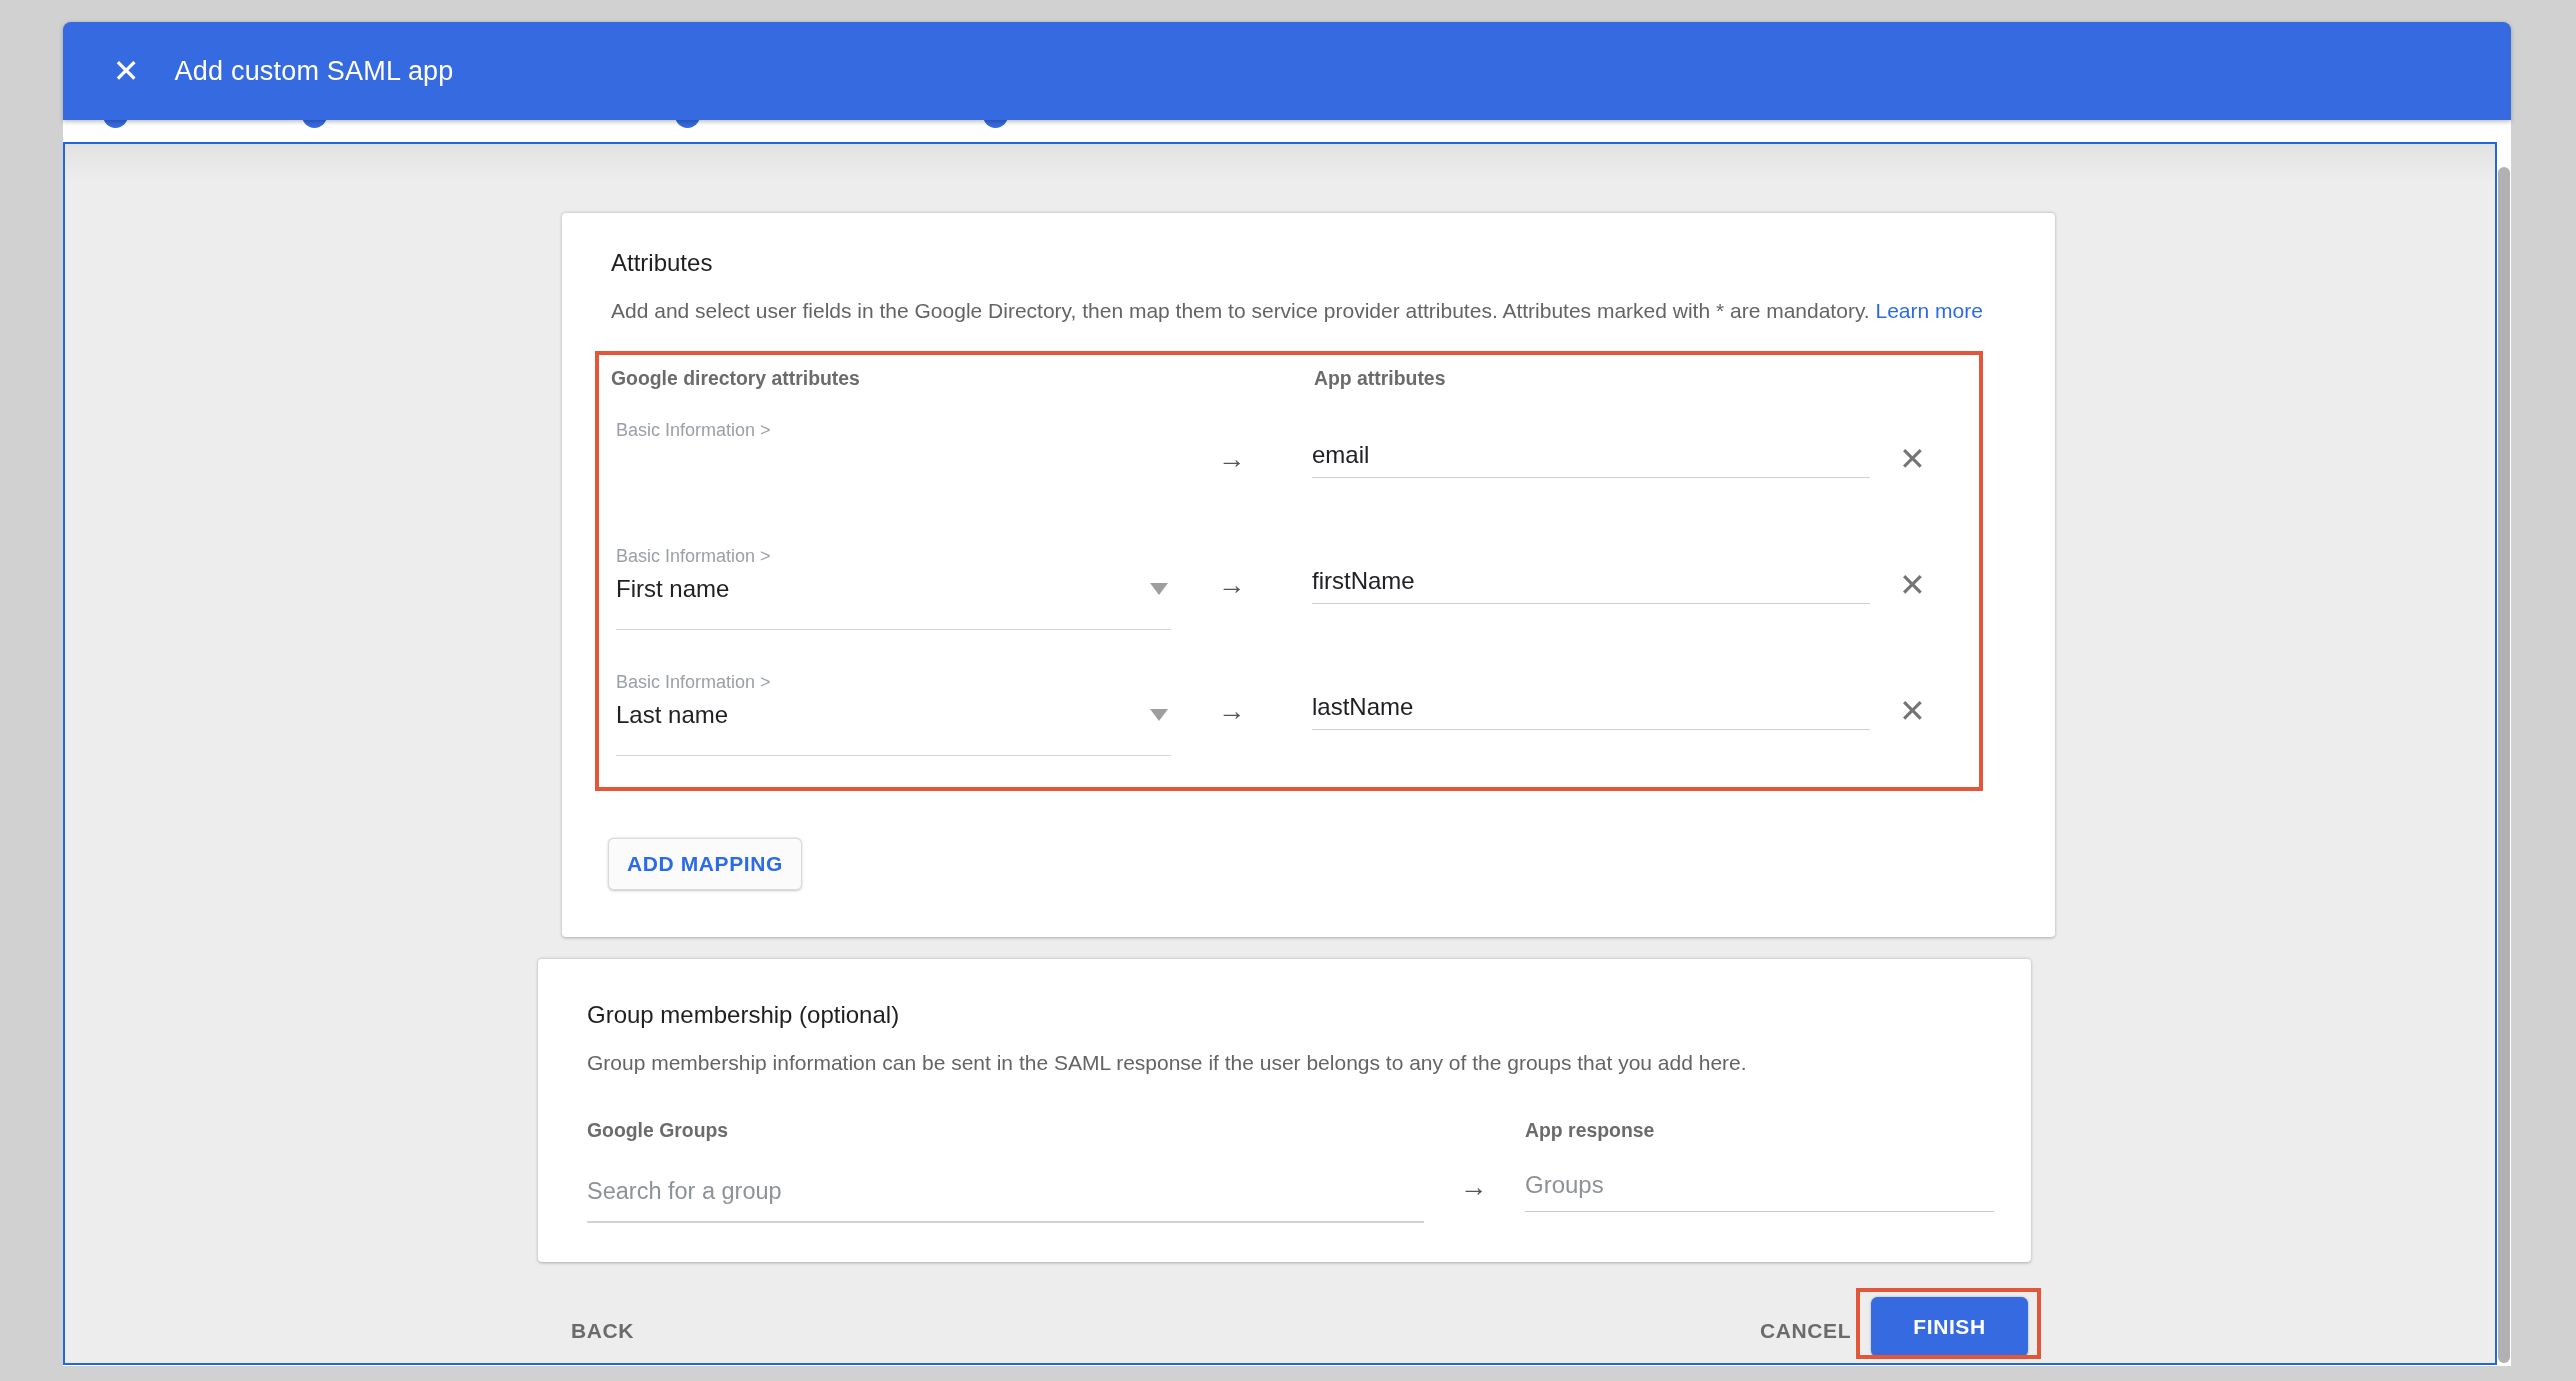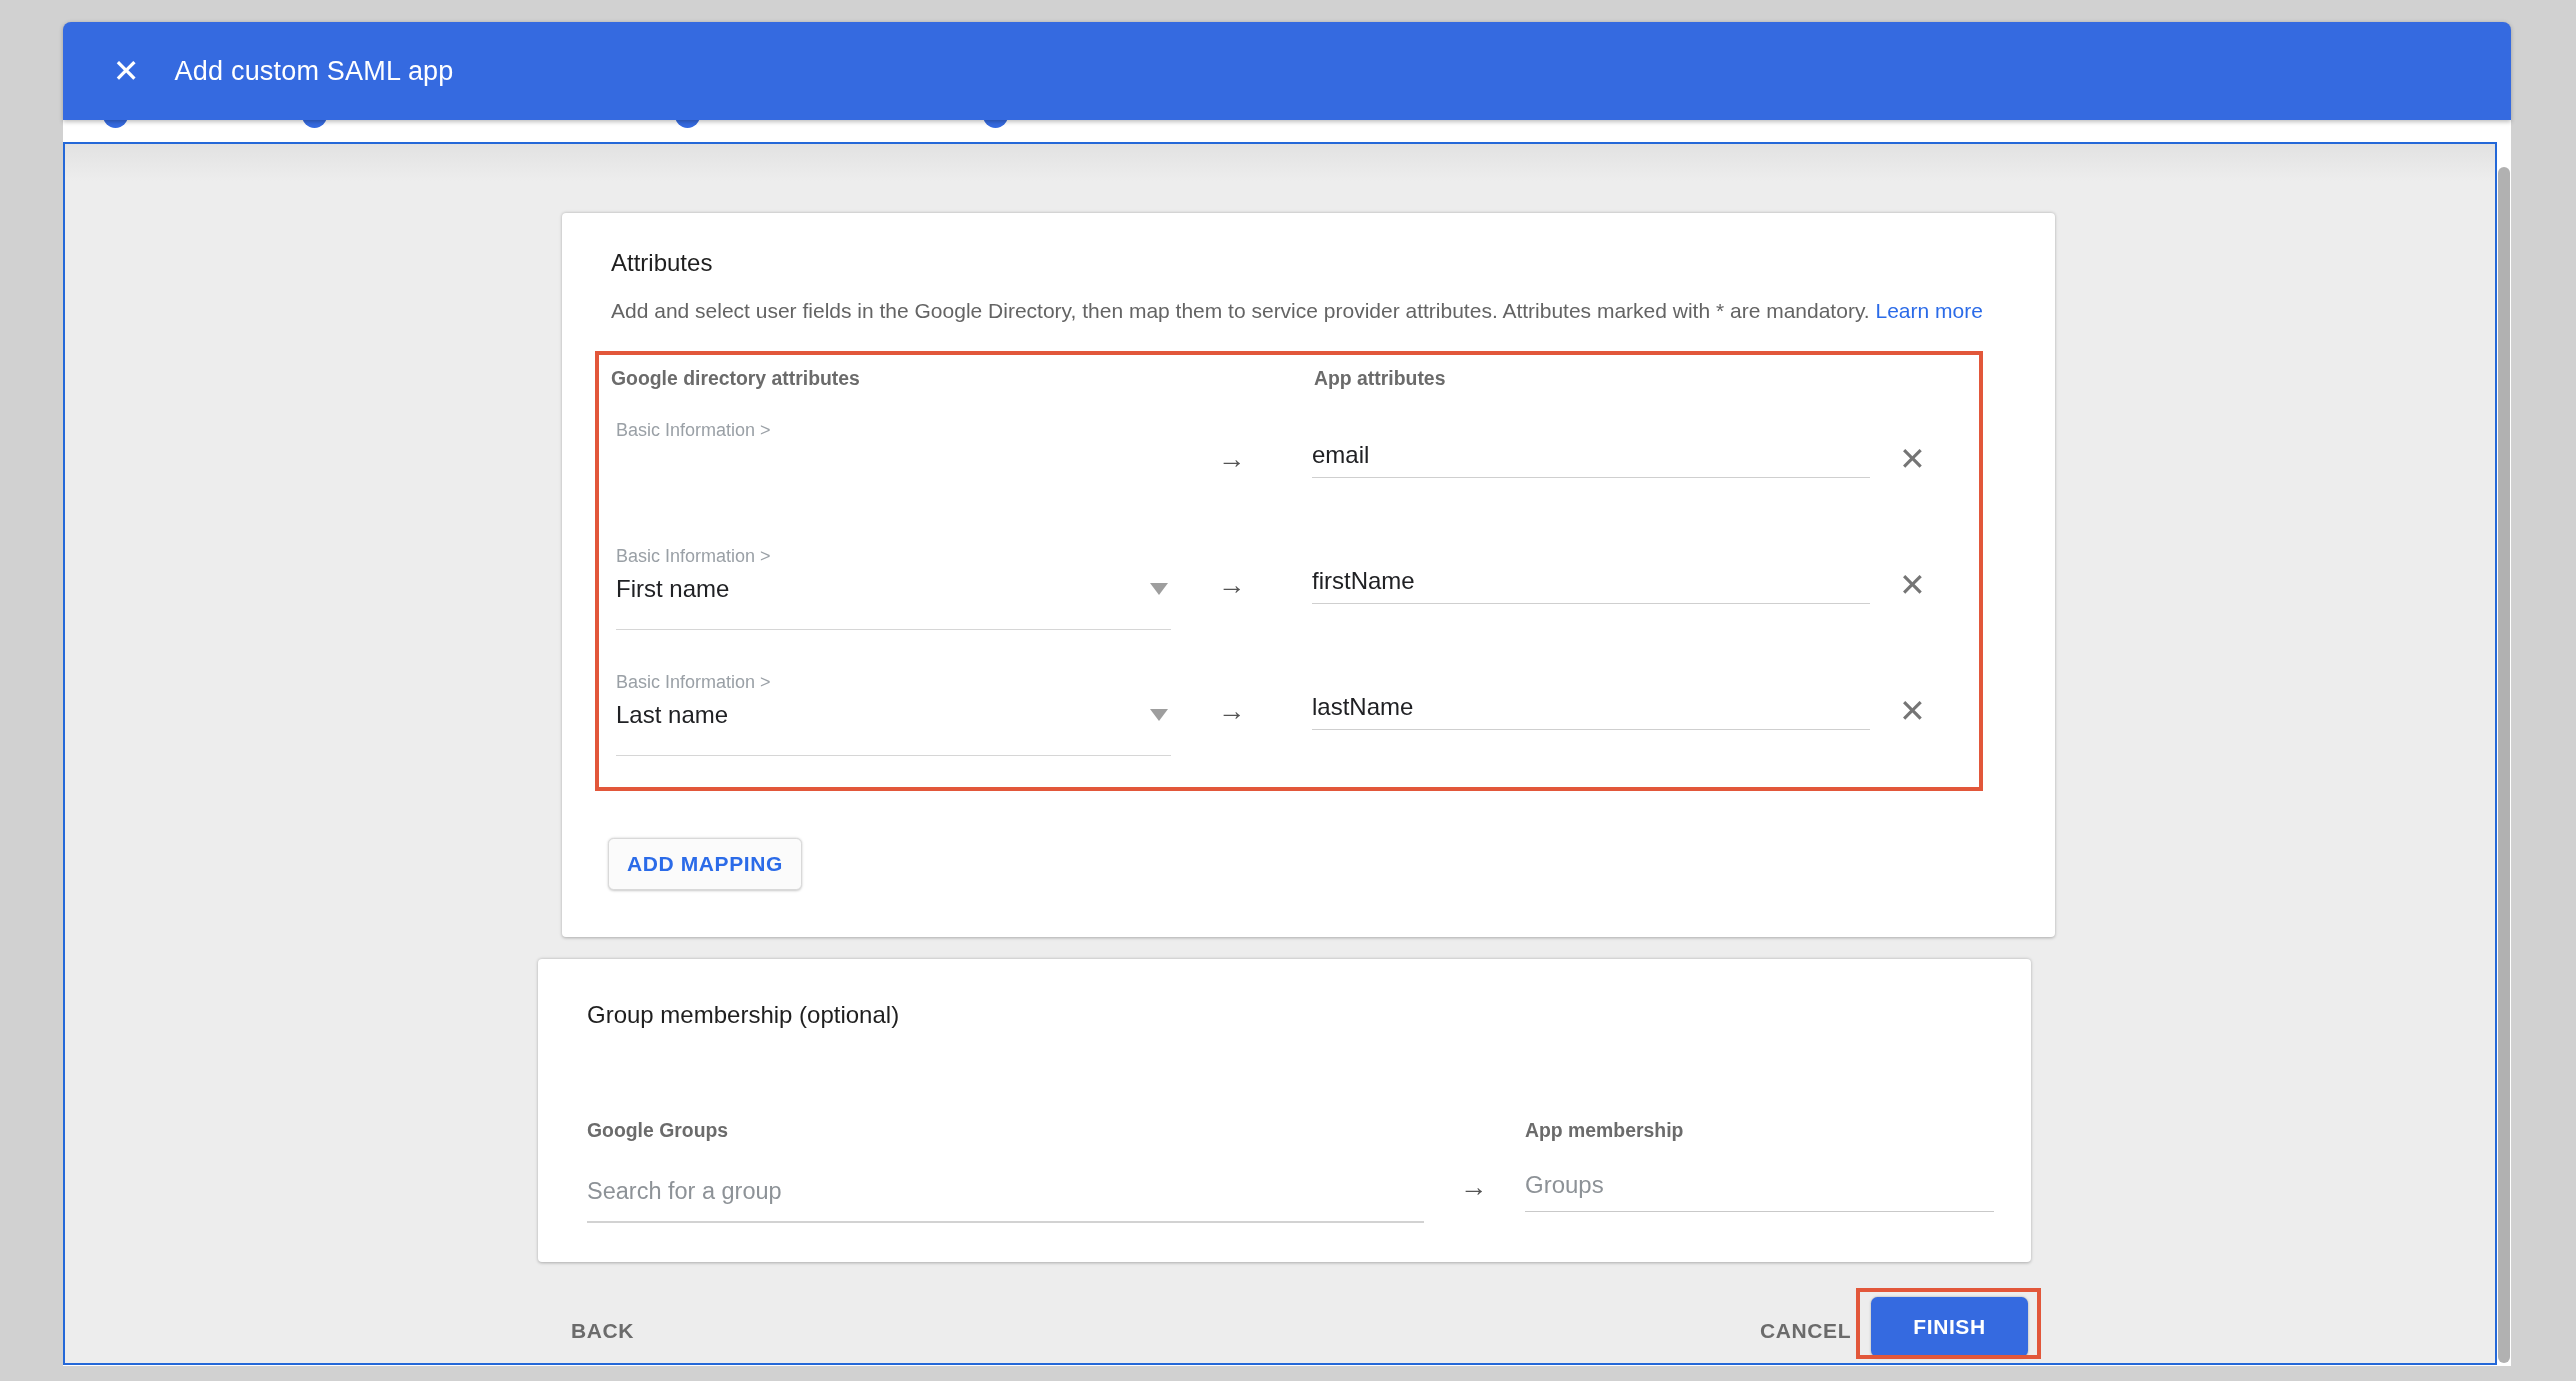--- a/index.html
+++ b/index.html
@@ -204,23 +204,24 @@
     <span class="map-arrow">→</span>
     <input class="app-input" type="text" value="lastName" style="">
     <button class="remove-x">✕</button>
   </div>
 
   <button class="add-mapping-btn">ADD MAPPING</button>
 </div>
 
 <div class="card groups">
   <div class="card-title" style="top:42px;">Group membership (optional)</div>
+  <div class="card-desc" style="top:92px;">Group membership information can be sent in the SAML response if the user belongs to any of the groups that you add here.</div>
 
   <div class="grp-label" style="left:49px;">Google Groups</div>
-  <div class="grp-label" style="left:987px;">App membership</div>
+  <div class="grp-label" style="left:987px;">App response</div>
 
   <input class="group-search" type="text" placeholder="Search for a group" style="">
   <span class="grp-arrow">→</span>
   <input class="groups-input" type="text" placeholder="Groups" style="">
 </div>
 
 <button class="text-btn back-btn">BACK</button>
 <button class="text-btn cancel-btn">CANCEL</button>
 <button class="finish-btn">FINISH</button>
 <div class="annotation finish"></div>

